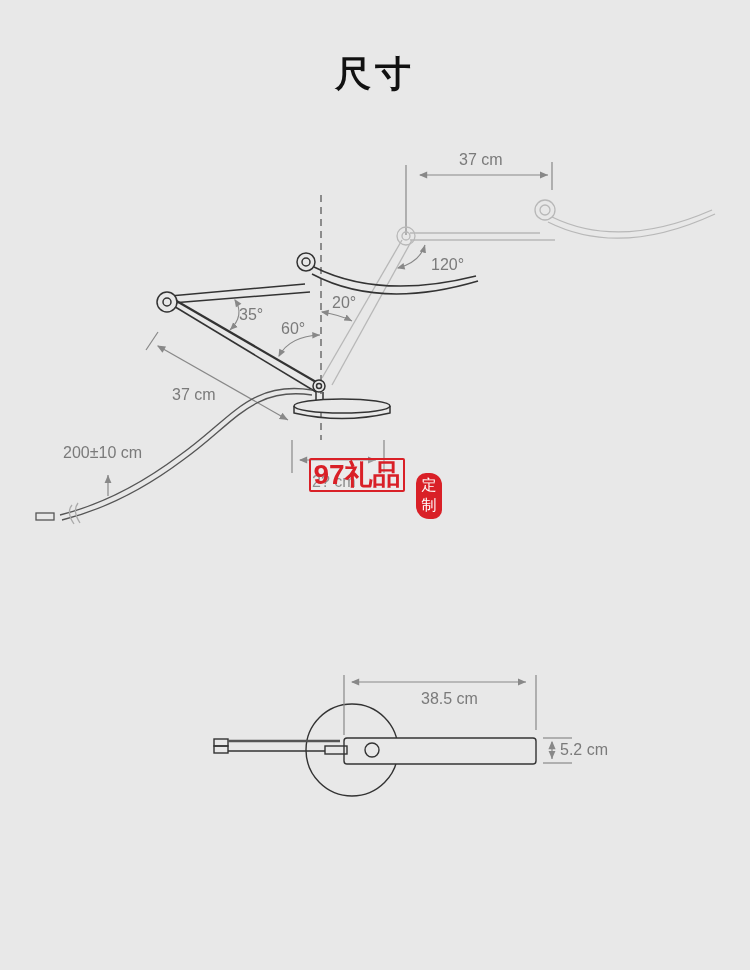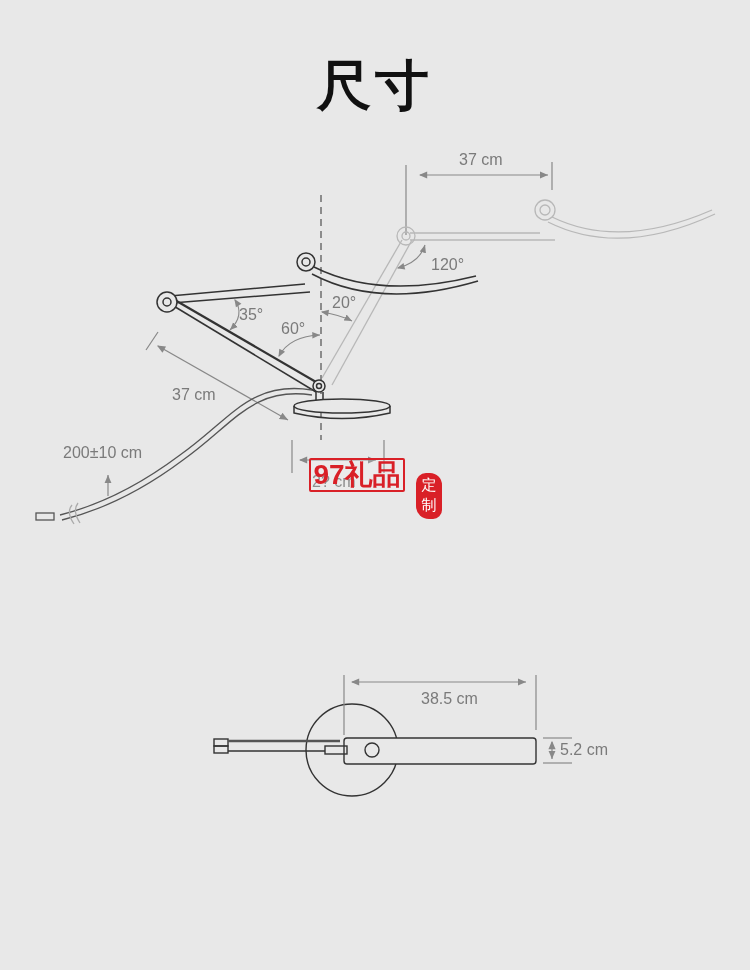--- a/index.html
+++ b/index.html
@@ -1,19 +1,19 @@
 <!DOCTYPE html>
 <html><head>
   <meta charset="utf-8">
   <style>
     html, body { margin: 0; padding: 0; }
     body { width: 750px; height: 970px; background: #e8e8e8; position: relative; overflow: hidden;
            font-family: "DejaVu Sans", sans-serif; }
     .title { position: absolute; left: 0; top: 50px; width: 750px; text-align: center;
-             font-size: 54px; font-weight: bold; color: #111; letter-spacing: 4px; }
+             font-size: 36px; font-weight: bold; color: #111; letter-spacing: 4px; }
     svg { position: absolute; left: 0; top: 0; }
     .lbl { font-family: "Liberation Sans", sans-serif; font-size: 16px; fill: #7a7a7a; }
     .wm-box { position: absolute; left: 309px; top: 458px; width: 96px; height: 34px;
               border: 2px solid #d92027; box-sizing: border-box; border-radius: 2px;
               color: #d92027; font-family: "Liberation Sans", sans-serif; font-weight: bold;
               font-size: 28px; line-height: 30px; text-align: center; background: rgba(255,255,255,0.15); }
     .wm-seal { position: absolute; left: 416px; top: 473px; width: 26px; height: 46px;
                background: #d92027; border-radius: 10px 12px 9px 13px; color: #fff;
                font-size: 15px; line-height: 20px; text-align: center; padding-top: 2px; box-sizing: border-box; }
   </style>

